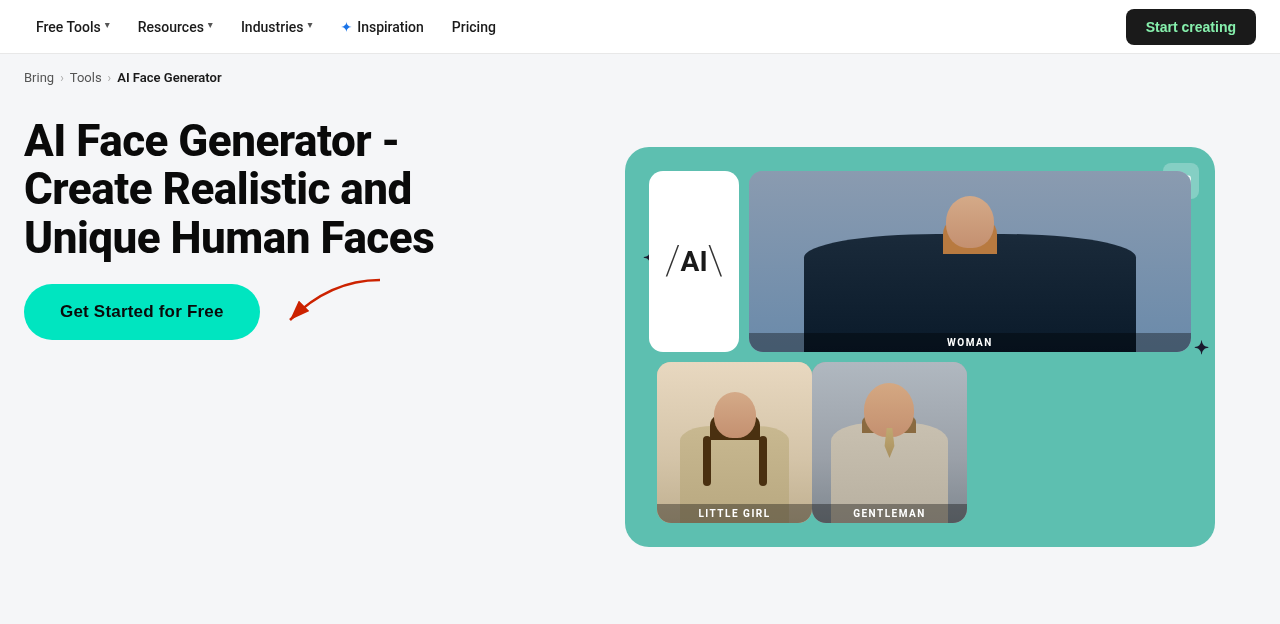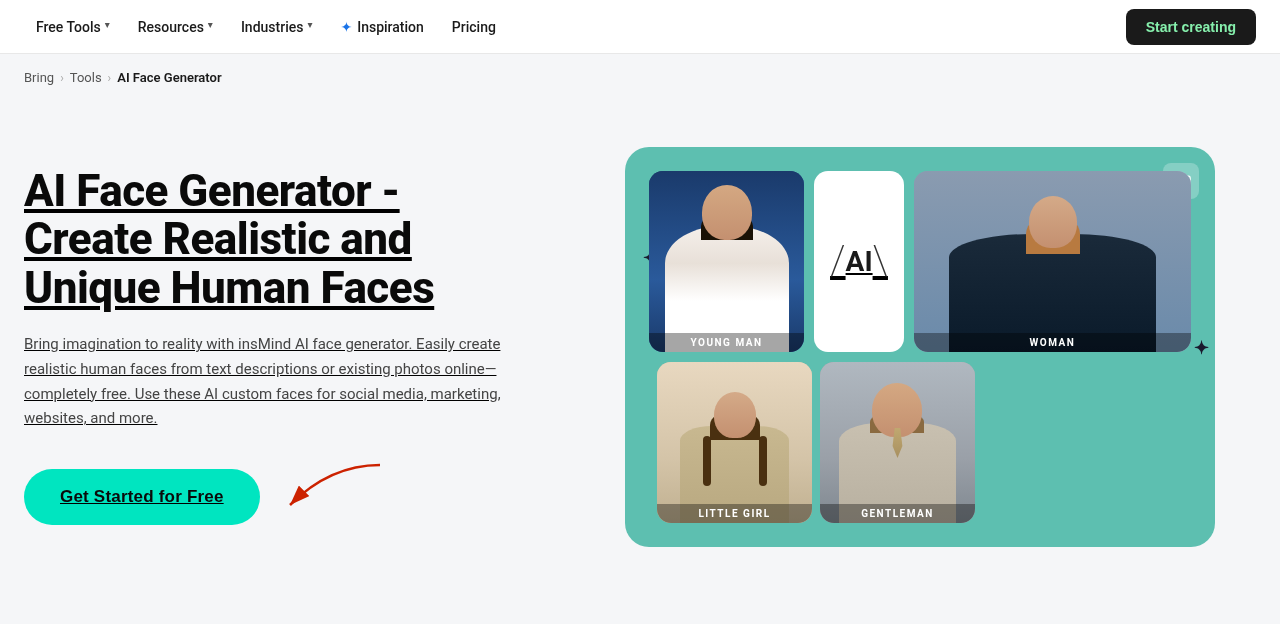--- a/index.html
+++ b/index.html
@@ -78,25 +78,23 @@
       font-size: 12px;
     }
     .breadcrumb-current {
       font-weight: 600;
       color: #1a1a1a;
     }
 
     
     .main {
       display: flex;
-      align-items: center;
       padding: 20px 24px 30px 24px;
       gap: 60px;
       min-height: 510px;
-      text-decoration: underline;
     }
 
     
     .left-col {
       flex: 0 0 500px;
       max-width: 500px;
     }
     .hero-title {
       font-size: 44px;
       font-weight: 800;
@@ -196,21 +194,21 @@
     .sparkle-deco.bottom-right { top: 190px; right: 6px; }
 
     
     .gallery-top-row {
       display: flex;
       gap: 10px;
       height: 190px;
     }
     .gallery-bottom-row {
       display: flex;
-      gap: 8px;
+      gap: 0;
       height: 170px;
       padding-left: 8px;
     }
 
     .face-card {
       border-radius: 14px;
       overflow: hidden;
       position: relative;
       background: #ddd;
       flex-shrink: 0;
@@ -551,21 +549,20 @@
   <span class="breadcrumb-sep">›</span>
   <a href="#">Tools</a>
   <span class="breadcrumb-sep">›</span>
   <span class="breadcrumb-current">AI Face Generator</span>
 </div>
 
 <main class="main">
 
   <div class="left-col">
     <h1 class="hero-title">AI Face Generator - Create Realistic and Unique Human Faces</h1>
-    <p class="hero-description">Bring imagination to reality with insMind AI face generator. Easily create realistic human faces from text descriptions or existing photos online—completely free. Use these AI custom faces for social media, marketing, websites, and more.</p>
     <div class="cta-section">
       <button class="cta-button">Get Started for Free</button>
 
       <div class="arrow-container">
         <svg class="arrow-svg" width="140" height="60" viewBox="0 0 140 60">
           <defs>
             <marker id="arrowhead" markerWidth="8" markerHeight="6" refX="8" refY="3" orient="auto">
               <polygon points="0 0, 8 3, 0 6" fill="#cc2200"></polygon>
             </marker>
           </defs>
@@ -583,29 +580,20 @@
           <path d="M23 19a2 2 0 0 1-2 2H3a2 2 0 0 1-2-2V8a2 2 0 0 1 2-2h4l2-3h6l2 3h4a2 2 0 0 1 2 2z" stroke="#fff" stroke-width="1.5" fill="none"></path>
           <circle cx="12" cy="13" r="4" stroke="#fff" stroke-width="1.5" fill="none"></circle>
         </svg>
       </div>
 
       <span class="sparkle-deco top-left">✦</span>
       <span class="sparkle-deco bottom-right">✦</span>
 
       <div class="gallery-top-row">
 
-        <div class="face-card card-young-man">
-          <div class="young-man-figure">
-            <div class="figure-body">
-              <div class="figure-hair"></div>
-              <div class="figure-head"></div>
-            </div>
-          </div>
-          <div class="face-card-label">YOUNG MAN</div>
-        </div>
 
         <div class="face-card card-ai-logo">
           <div class="ai-logo-text">
             <span class="ai-logo-bracket-left">/</span>
             <span>AI</span>
             <span class="ai-logo-bracket-right">\</span>
           </div>
         </div>
 
         <div class="face-card card-woman">

